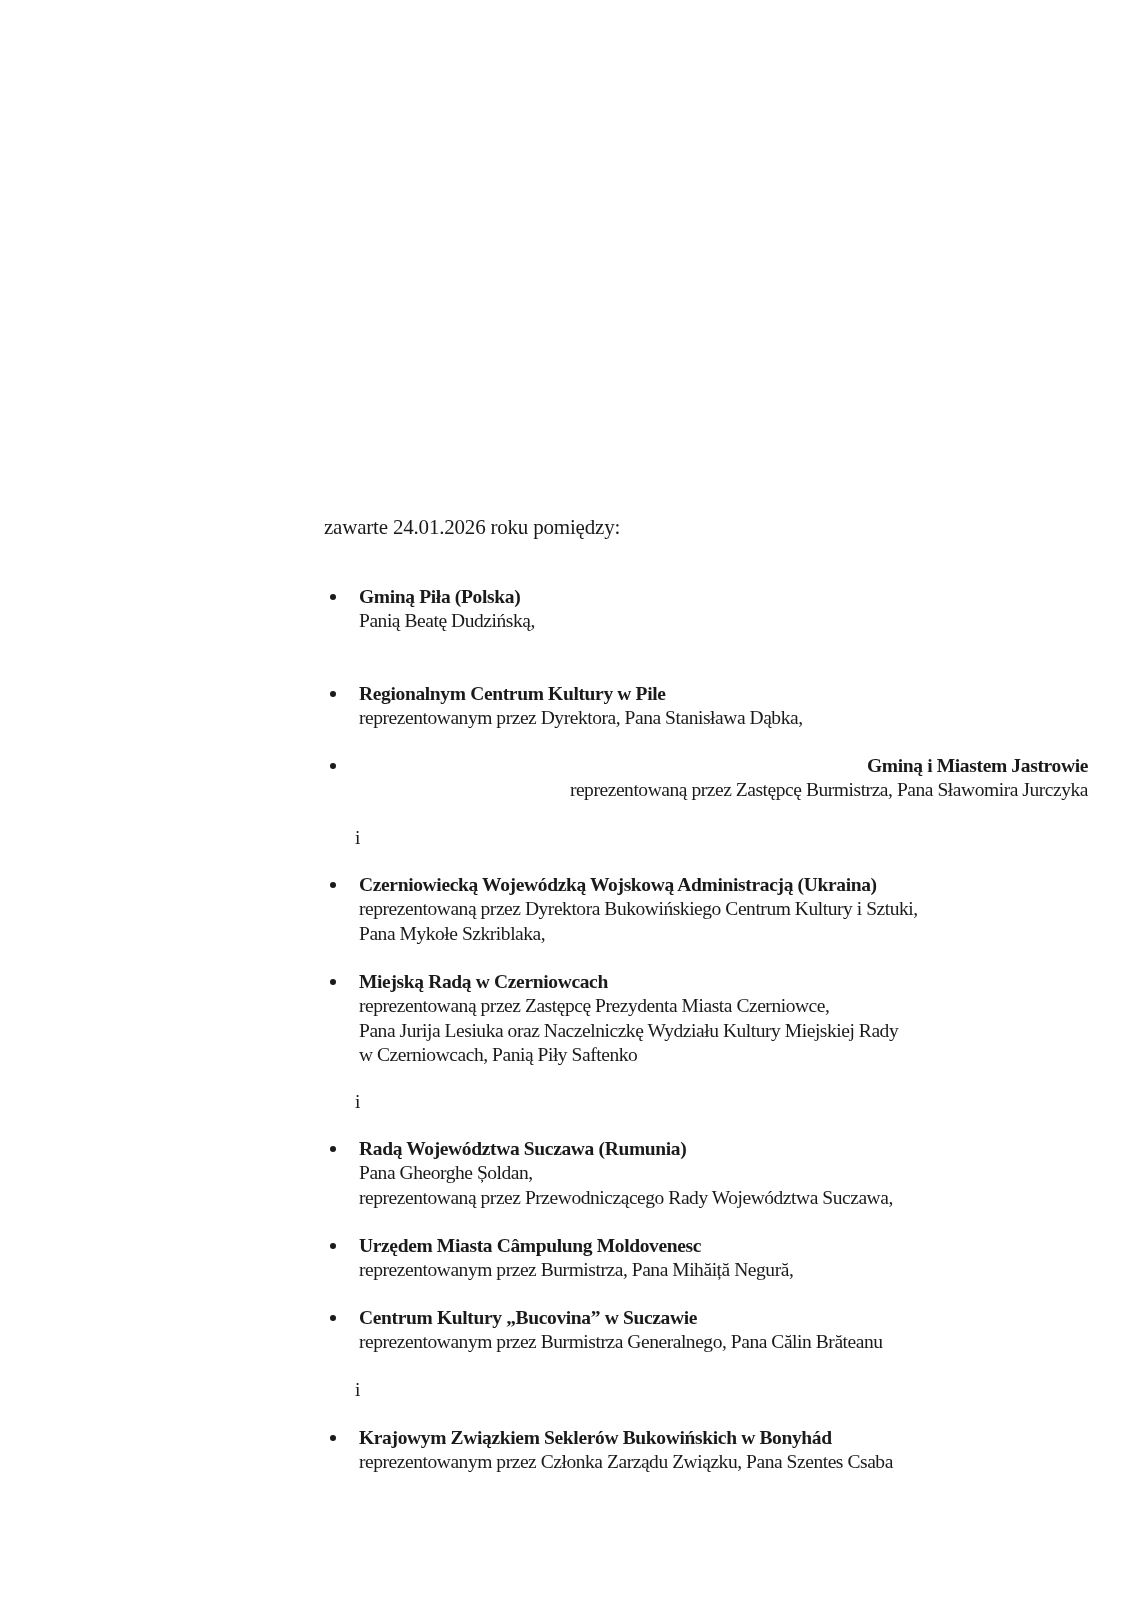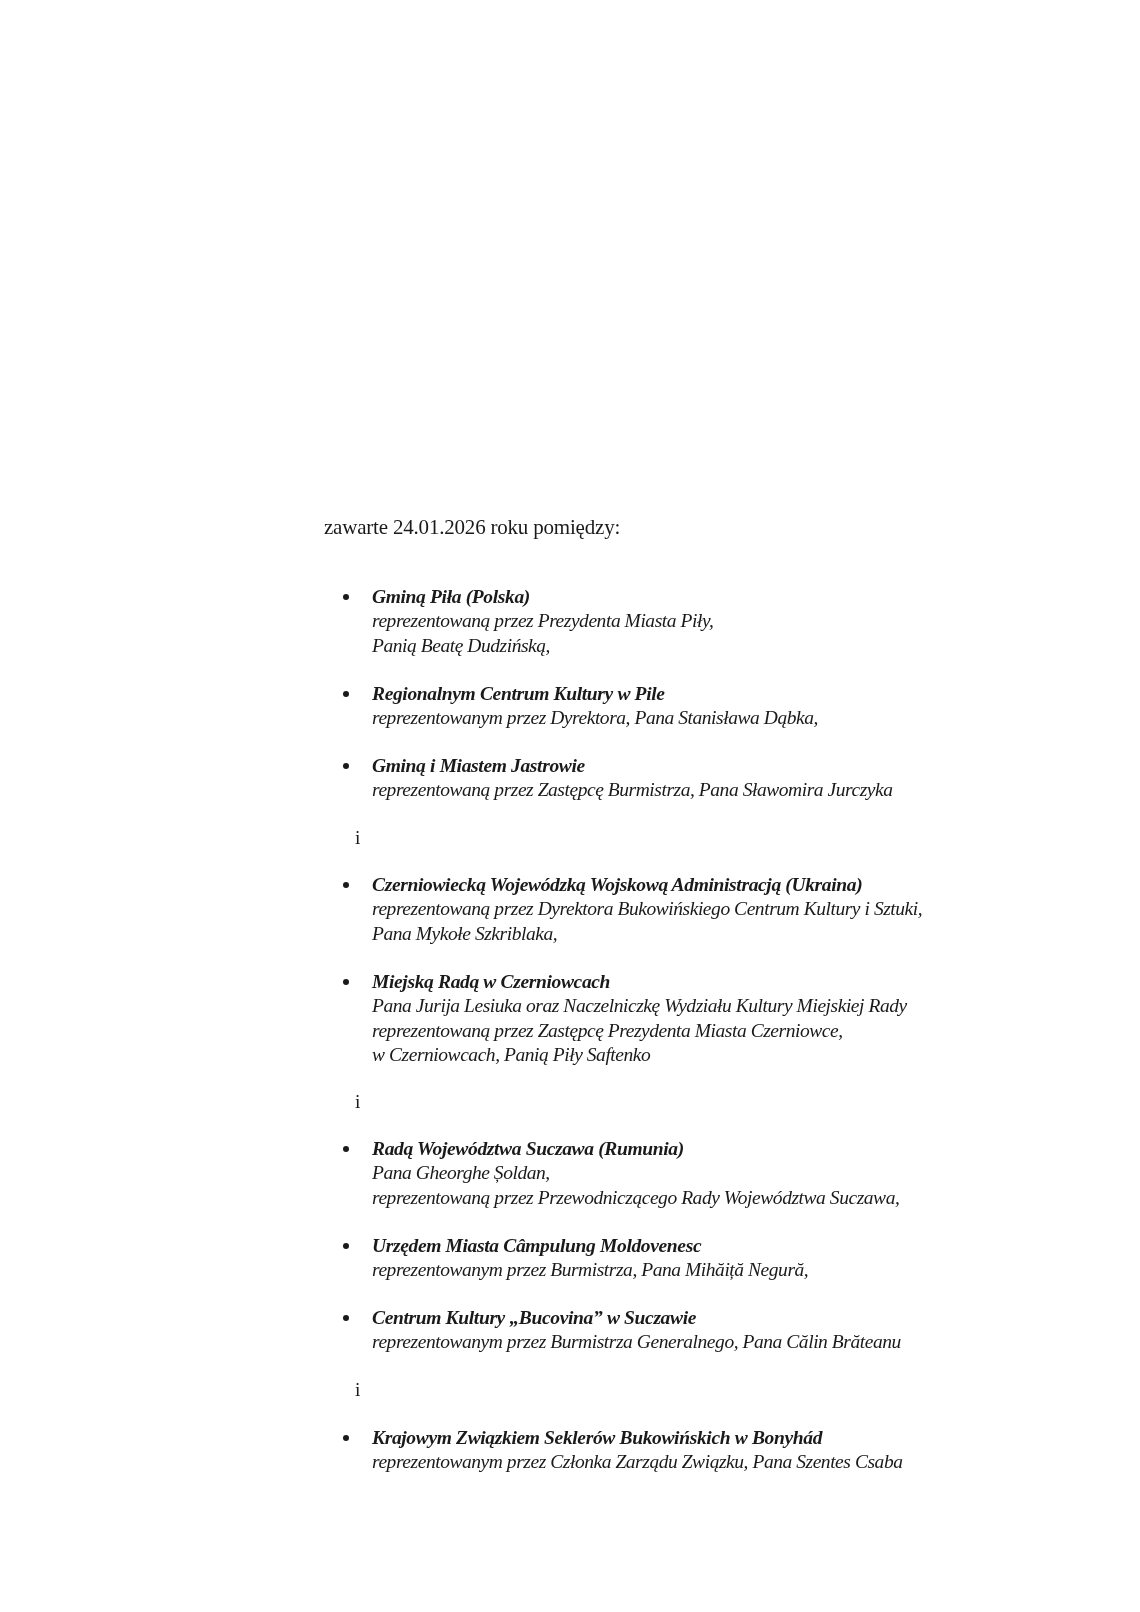--- a/index.html
+++ b/index.html
@@ -33,23 +33,22 @@
       white-space: nowrap;
     }
     .list {
       position: absolute;
       left: 324px;
       top: 0;
       width: 760px;
     }
     .party {
       position: absolute;
-      left: 17px;
+      left: 4px;
       width: 760px;
-      font-style: italic;
     }
     .bullet {
       position: absolute;
       left: 0;
       top: 0;
       width: 31px;
       font-size: 18px;
       line-height: 25px;
       color: #1a1a1a;
     }
@@ -92,34 +91,33 @@
 <div class="page">
 
   <div class="intro">zawarte 24.01.2026 roku pomiędzy:</div>
 
   <div class="list">
 
     <div class="party" style="top:564px;">
       <span class="bullet"></span>
       <div class="party-body">
         <div class="party-name">Gminą Piła (Polska)</div>
-        <div class="party-line">reprezentowaną przez Prezydenta Miasta Piły,</div>
         <div class="party-line">Panią Beatę Dudzińską,</div>
       </div>
     </div>
 
     <div class="party" style="top:661px;">
       <span class="bullet"></span>
       <div class="party-body">
         <div class="party-name">Regionalnym Centrum Kultury w Pile</div>
         <div class="party-line">reprezentowanym przez Dyrektora, Pana Stanisława Dąbka,</div>
       </div>
     </div>
 
-    <div class="party" style="top:733px;">
+    <div class="party" style="top:733px;text-align:right;">
       <span class="bullet"></span>
       <div class="party-body">
         <div class="party-name">Gminą i Miastem Jastrowie</div>
         <div class="party-line">reprezentowaną przez Zastępcę Burmistrza, Pana Sławomira Jurczyka</div>
       </div>
     </div>
 
     <div class="conj" style="top:806px;">i</div>
 
     <div class="party" style="top:852px;">
@@ -128,22 +126,22 @@
         <div class="party-name">Czerniowiecką Wojewódzką Wojskową Administracją (Ukraina)</div>
         <div class="party-line">reprezentowaną przez Dyrektora Bukowińskiego Centrum Kultury i Sztuki,</div>
         <div class="party-line">Pana Mykołe Szkriblaka,</div>
       </div>
     </div>
 
     <div class="party" style="top:949px;">
       <span class="bullet"></span>
       <div class="party-body">
         <div class="party-name">Miejską Radą w Czerniowcach</div>
+        <div class="party-line">reprezentowaną przez Zastępcę Prezydenta Miasta Czerniowce,</div>
         <div class="party-line">Pana Jurija Lesiuka oraz Naczelniczkę Wydziału Kultury Miejskiej Rady</div>
-        <div class="party-line">reprezentowaną przez Zastępcę Prezydenta Miasta Czerniowce,</div>
         <div class="party-line">w Czerniowcach, Panią Piły Saftenko</div>
       </div>
     </div>
 
     <div class="conj" style="top:1070px;">i</div>
 
     <div class="party" style="top:1116px;">
       <span class="bullet"></span>
       <div class="party-body">
         <div class="party-name">Radą Województwa Suczawa (Rumunia)</div>

